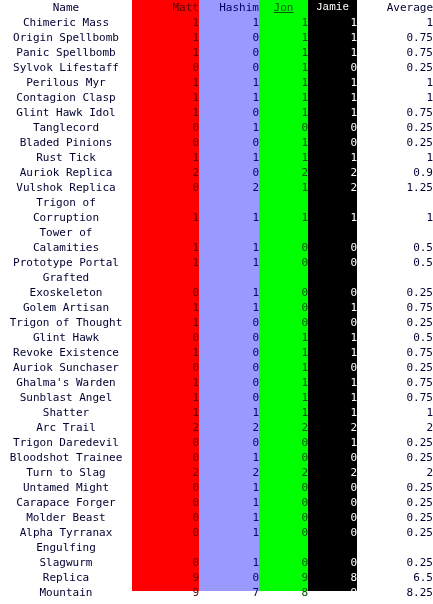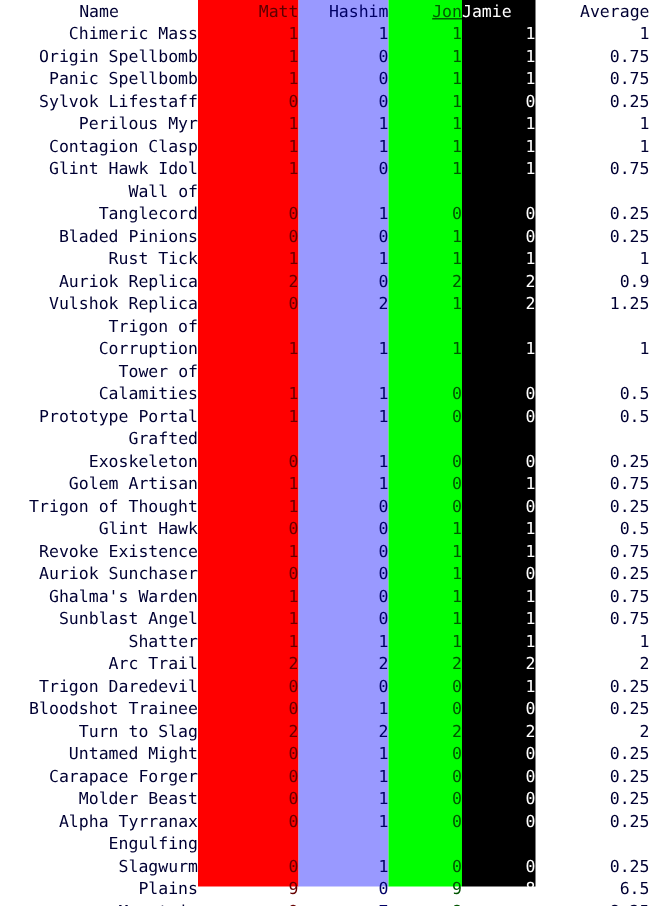--- a/index.html
+++ b/index.html
@@ -59,39 +59,39 @@
 
   .col-name  { width: 132px; }
   .col-matt  { width: 67px; }
   .col-hash  { width: 60px; }
   .col-jon   { width: 49px; }
   .col-jamie { width: 49px; }
   .col-avg   { width: 76px; }
 
   .c-name {
     padding-left: 4px;
-    text-align: right;
+    text-align: center;
     color: #000033;
   }
   .c-num {
     text-align: right;
     padding-right: 5px;
   }
   .c-avg {
     text-align: right;
     padding-right: 13px;
     color: #000033;
   }
 
   
   .h-name  { padding-left: 4px; text-align: center; color: #000033; }
   .h-matt  { padding-left: 5px; text-align: right; color: #5c0000; }
   .h-hash  { padding-left: 5px; text-align: right; color: #000066; }
-  .h-jon   { padding-left: 5px; text-align: right; color: #005c00; text-decoration: underline; }
-  .h-jamie { padding-left: 5px; text-align: left; color: #ffffff; }
+  .h-jon   { padding-left: 5px; text-align: center; color: #005c00; text-decoration: underline; }
+  .h-jamie { padding-left: 5px; text-align: center; color: #ffffff; font-family: Liberation Mono, monospace; }
   .h-avg   { padding-left: 6px;  text-align: right; color: #000033; }
 
   
   .v-matt  { color: #660000; }
   .v-hash  { color: #000066; }
   .v-jon   { color: #005500; }
   .v-jamie { color: #ffffff; }
 
   
   .wrap-line td { height: 15px; }
@@ -175,28 +175,20 @@
         <td class="c-avg">1</td>
       </tr>
       <tr>
         <td class="c-name">Glint Hawk Idol</td>
         <td class="c-num v-matt">1</td>
         <td class="c-num v-hash">0</td>
         <td class="c-num v-jon">1</td>
         <td class="c-num v-jamie">1</td>
         <td class="c-avg">0.75</td>
       </tr>
-      <tr class="wrap-line">
-        <td class="c-name">Wall of</td>
-        <td class="c-num v-matt"></td>
-        <td class="c-num v-hash"></td>
-        <td class="c-num v-jon"></td>
-        <td class="c-num v-jamie"></td>
-        <td class="c-avg"></td>
-      </tr>
       <tr>
         <td class="c-name">Tanglecord</td>
         <td class="c-num v-matt">0</td>
         <td class="c-num v-hash">1</td>
         <td class="c-num v-jon">0</td>
         <td class="c-num v-jamie">0</td>
         <td class="c-avg">0.25</td>
       </tr>
       <tr>
         <td class="c-name">Bladed Pinions</td>
@@ -424,21 +416,21 @@
       </tr>
       <tr>
         <td class="c-name">Slagwurm</td>
         <td class="c-num v-matt">0</td>
         <td class="c-num v-hash">1</td>
         <td class="c-num v-jon">0</td>
         <td class="c-num v-jamie">0</td>
         <td class="c-avg">0.25</td>
       </tr>
       <tr>
-        <td class="c-name">Plains</td>
+        <td class="c-name">Replica</td>
         <td class="c-num v-matt">9</td>
         <td class="c-num v-hash">0</td>
         <td class="c-num v-jon">9</td>
         <td class="c-num v-jamie">8</td>
         <td class="c-avg">6.5</td>
       </tr>
       <tr>
         <td class="c-name">Mountain</td>
         <td class="c-num v-matt">9</td>
         <td class="c-num v-hash">7</td>

